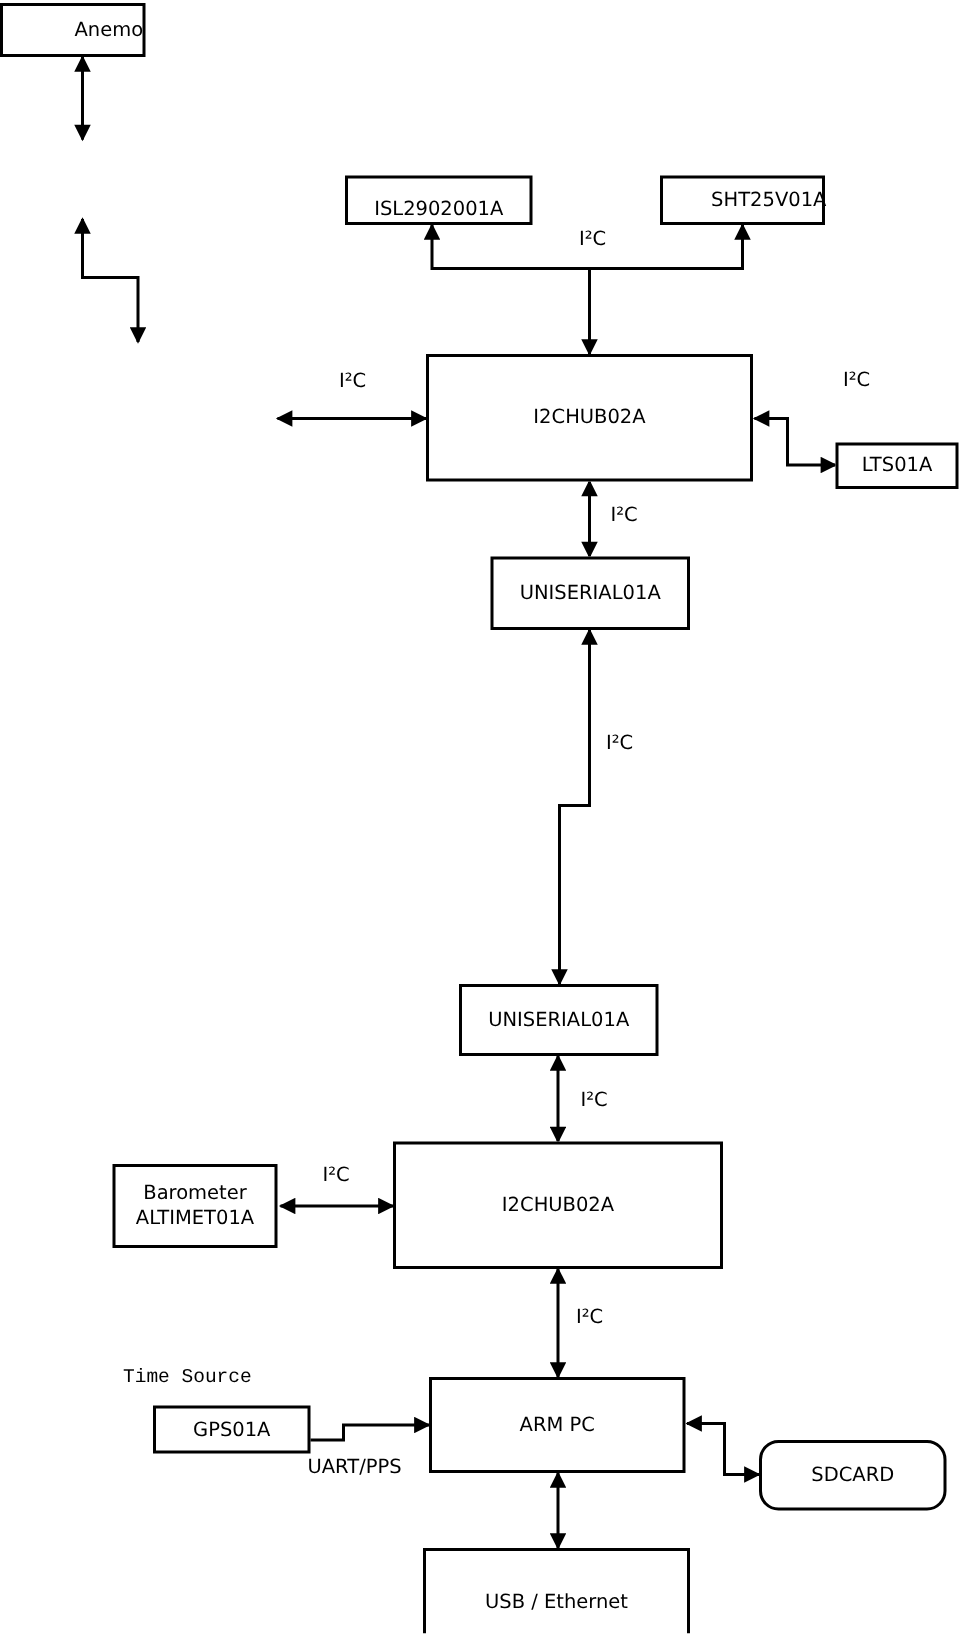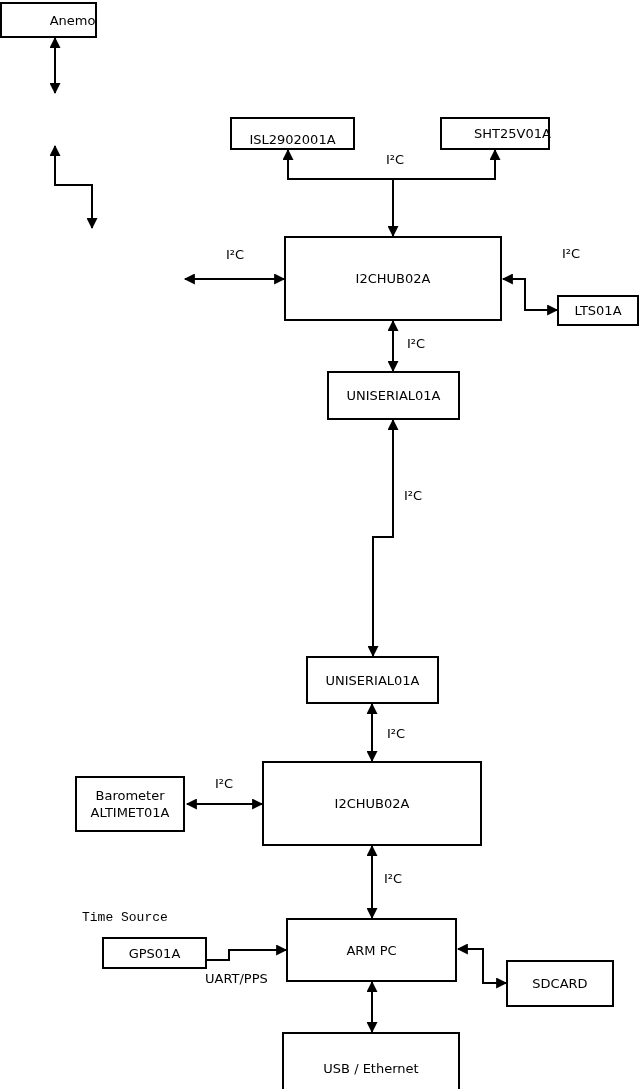--- a/index.html
+++ b/index.html
@@ -87,21 +87,21 @@
   </div>
 
   <div class="box" style="left:68px; top:937px; width:105px; height:32px;margin-left:34px;">
     <span>GPS01A</span>
   </div>
 
   <div class="box" style="left:286px; top:918px; width:171px; height:64px;">
     <span>ARM PC</span>
   </div>
 
-  <div class="box" style="left:506px; top:960px; width:108px; height:47px;">
+  <div class="box" style="left:506px; top:960px; width:125px; height:47px;border-radius:13px;">
     <span>SDCARD</span>
   </div>
 
   <div class="box" style="left:282px; top:1032px; width:178px; height:73px;">
     <span>USB / Ethernet</span>
   </div>
 
   <div class="lbl" style="left:386px; top:152px;">I²C</div>
   <div class="lbl" style="left:226px; top:247px;">I²C</div>
   <div class="lbl" style="left:562px; top:246px;">I²C</div>

